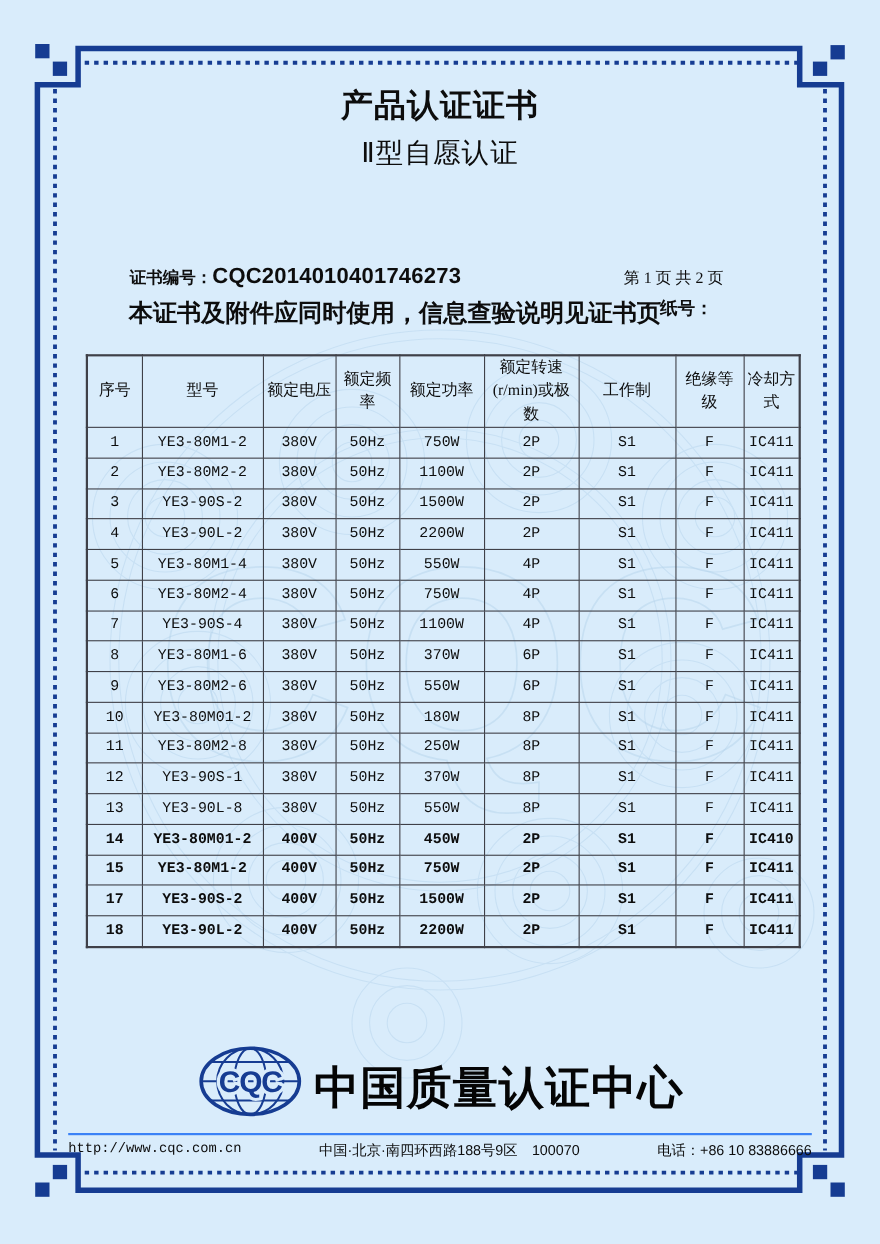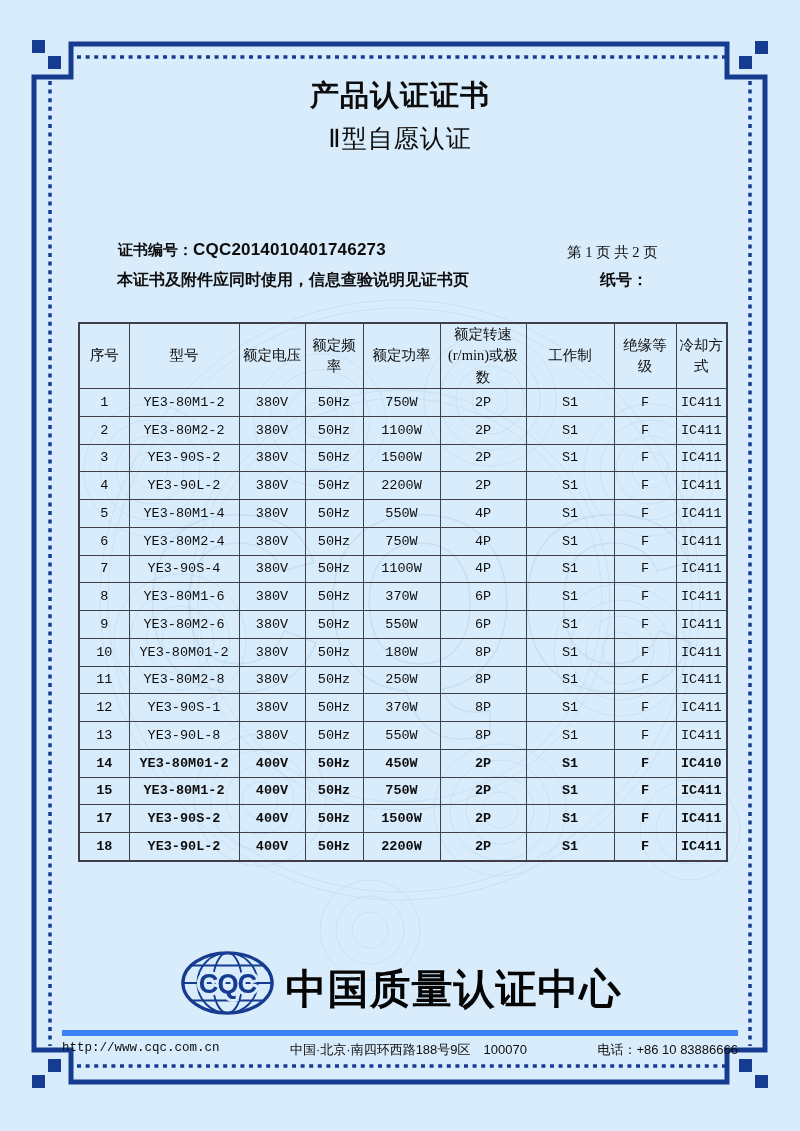--- a/index.html
+++ b/index.html
@@ -5,43 +5,43 @@
   html,body{margin:0;padding:0;background:#d9ecfb;}
   .page{position:relative;width:800px;height:1131px;background:#d9ecfb;overflow:hidden;
         font-family:"Liberation Serif",serif;color:#0d0d0d;}
   .layer{position:absolute;left:0;top:0;}
   
   .title{position:absolute;top:76px;left:0;width:100%;text-align:center;
          font-family:"Liberation Sans",sans-serif;font-weight:bold;font-size:29px;letter-spacing:1px;}
   .subtitle{position:absolute;top:122px;left:0;width:100%;text-align:center;
             font-family:"Liberation Sans",sans-serif;font-weight:500;font-size:25px;letter-spacing:1px;}
   .meta-cert{position:absolute;top:240px;left:118px;font-size:15px;font-weight:bold;}
-  .meta-cert .num{font-family:"Liberation Sans",sans-serif;font-size:17px;letter-spacing:0.2px;}
+  .meta-cert .num{font-family:"Liberation Sans",sans-serif;font-size:20px;letter-spacing:0.2px;}
   .meta-page{position:absolute;top:243px;left:567px;font-size:14.5px;}
   .meta-note{position:absolute;top:270px;left:117px;font-family:Liberation Mono, monospace;
-             font-weight:bold;font-size:16px;}
+             font-weight:bold;font-size:22px;}
   .meta-paper{position:absolute;top:270px;left:600px;font-family:"Liberation Sans",sans-serif;
               font-weight:bold;font-size:16px;}
   
   .cert-table{position:absolute;left:78px;top:322px;width:648px;border-collapse:collapse;
               table-layout:fixed;background:transparent;}
   .cert-table th,.cert-table td{border:1px solid #3f4048;text-align:center;vertical-align:middle;
               padding:0 2px;overflow:hidden;}
   .cert-table{border:2px solid #3f4048;}
   .cert-table th{height:64px;font-weight:normal;font-size:14.5px;line-height:1.45;
                  font-family:"Liberation Serif",serif;}
   .cert-table td{height:26.75px;font-size:13.5px;font-family:"Liberation Mono","Liberation Serif",monospace;}
   .cert-table tr.bold td{font-weight:bold;}
   
   .org-row{position:absolute;top:948px;left:0;width:100%;display:flex;align-items:center;
            justify-content:center;gap:10px;}
   .org-name{font-family:"Liberation Serif",serif;font-weight:600;font-size:41px;color:#050505;
             letter-spacing:1px;white-space:nowrap;margin-top:14px;}
   
-  .footer-bar{position:absolute;left:62px;top:1030px;width:676px;border-top:6px solid #3b82f6;
+  .footer-bar{position:absolute;left:62px;top:1030px;width:676px;border-top:2px solid #3b82f6;
               display:flex;justify-content:space-between;align-items:flex-start;padding-top:5px;}
   .footer-bar .url{font-family:"Liberation Mono",monospace;font-size:12.5px;}
   .footer-bar .addr,.footer-bar .phone{font-family:"Liberation Sans",sans-serif;font-size:13px;}
 </style>
 </head>
 <body>
 
 <div class="page">
 
   <svg class="layer" width="800" height="1131" viewBox="0 0 800 1131" aria-hidden="true">

